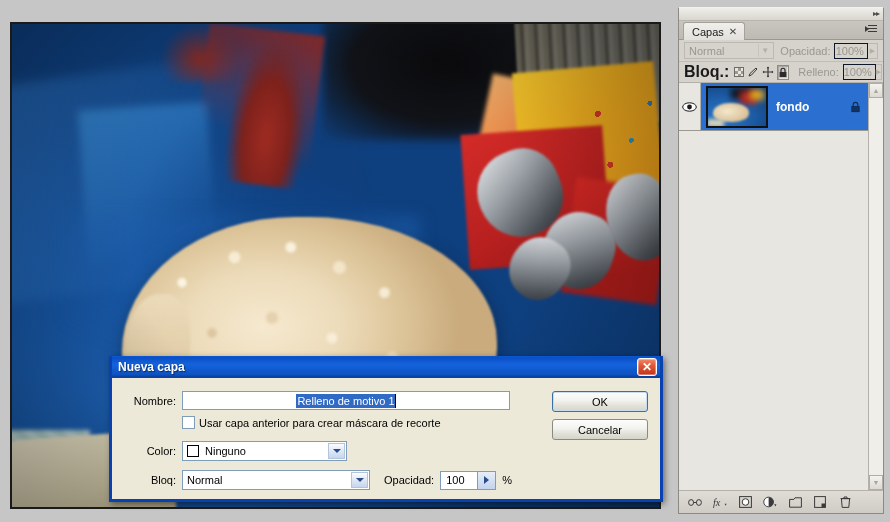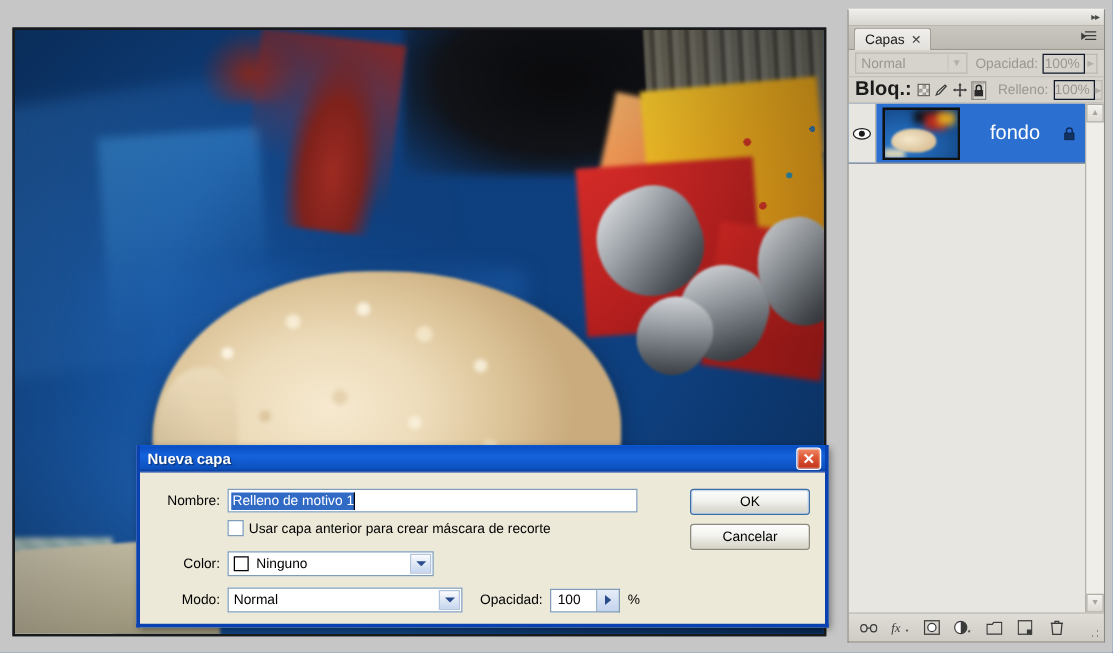--- a/index.html
+++ b/index.html
@@ -323,23 +323,22 @@
   .t-red  { left: 55%; top: 8%; width: 30%; height: 35%; background: #b82a22; filter: blur(3px); }
   .t-yel  { left: 72%; top: 6%; width: 25%; height: 26%; background: #e0a820; filter: blur(3px); }
   .t-dog  { left: 8%; top: 42%; width: 62%; height: 48%; background: radial-gradient(ellipse at 40% 45%, #f2e6ca, #cfb territory); }
   .t-dog  { left: 8%; top: 42%; width: 62%; height: 48%;
             background: radial-gradient(ellipse at 40% 45%, #f4e8cc 0%, #dcc49c 65%, #c1a478 100%);
             border-radius: 46% 50% 44% 52% / 56% 52% 46% 44%; filter: blur(1px); }
   .t-pillow { left: -2%; top: 84%; width: 30%; height: 20%; background: #d9d4b8; filter: blur(2px); }
 
   .layer-name {
     flex: 1;
-    color: #ffffff; font-weight: normal; font-size: 16px;
+    color: #ffffff; font-weight: bold; font-size: 12px;
     padding-left: 2px;
-    margin-left: 16px;
   }
   .layer-lock { width: 26px; display: flex; align-items: center; justify-content: center; }
 
   #panel-scroll {
     width: 15px;
     background: #efeee9;
     border-left: 1px solid #b4b1aa;
     display: flex; flex-direction: column; justify-content: space-between;
   }
   .sbtn {
@@ -397,20 +396,21 @@
 
   .drow { position: absolute; display: flex; align-items: center; }
   #row-nombre { left: 10px; top: 13px; }
   .dlabel { font-size: 11px; color: #000; text-align: right; }
   #lbl-nombre { width: 54px; margin-right: 6px; }
   #input-nombre {
     width: 328px; height: 19px;
     background: #fff; border: 1px solid #7f9db9;
     display: flex; align-items: center; padding: 0 2px;
     font-size: 11px;
+    justify-content: center;
   }
   #nombre-value {
     background: #316ac5; color: #fff;
     padding: 1px 0 1px 1px;
     border-right: 1px solid #000;
   }
 
   #row-check { left: 10px; top: 38px; }
   #chk-usar {
     width: 13px; height: 13px;
@@ -682,21 +682,21 @@
       <div class="drow" id="row-color">
         <span class="dlabel" id="lbl-color">Color:</span>
         <div class="select" id="sel-color">
           <div id="swatch-none"></div>
           <span>Ninguno</span>
           <div class="sel-arrow"></div>
         </div>
       </div>
 
       <div class="drow" id="row-modo">
-        <span class="dlabel" id="lbl-modo">Modo:</span>
+        <span class="dlabel" id="lbl-modo">Bloq:</span>
         <div class="select" id="sel-modo">
           <span>Normal</span>
           <div class="sel-arrow"></div>
         </div>
         <span id="lbl-opacidad">Opacidad:</span>
         <div id="opac-field">100</div>
         <div id="opac-spin"></div>
         <span id="pct">%</span>
       </div>
 

